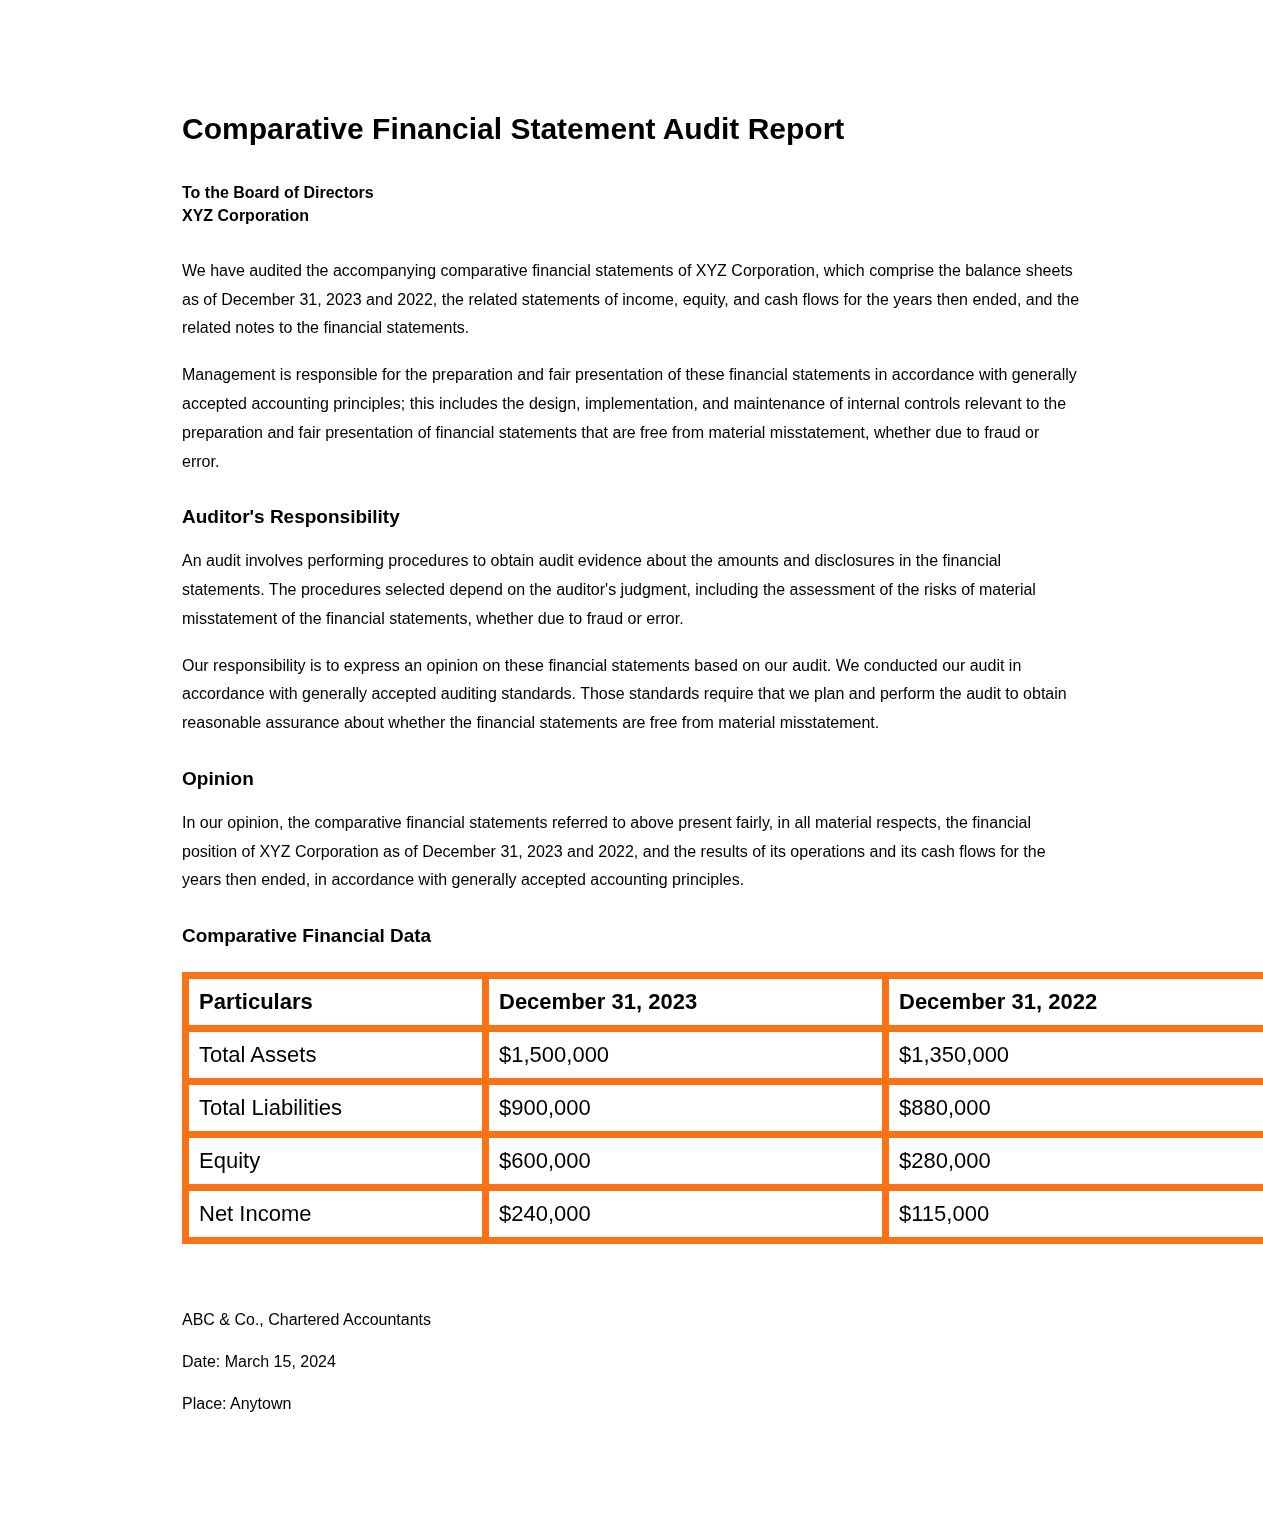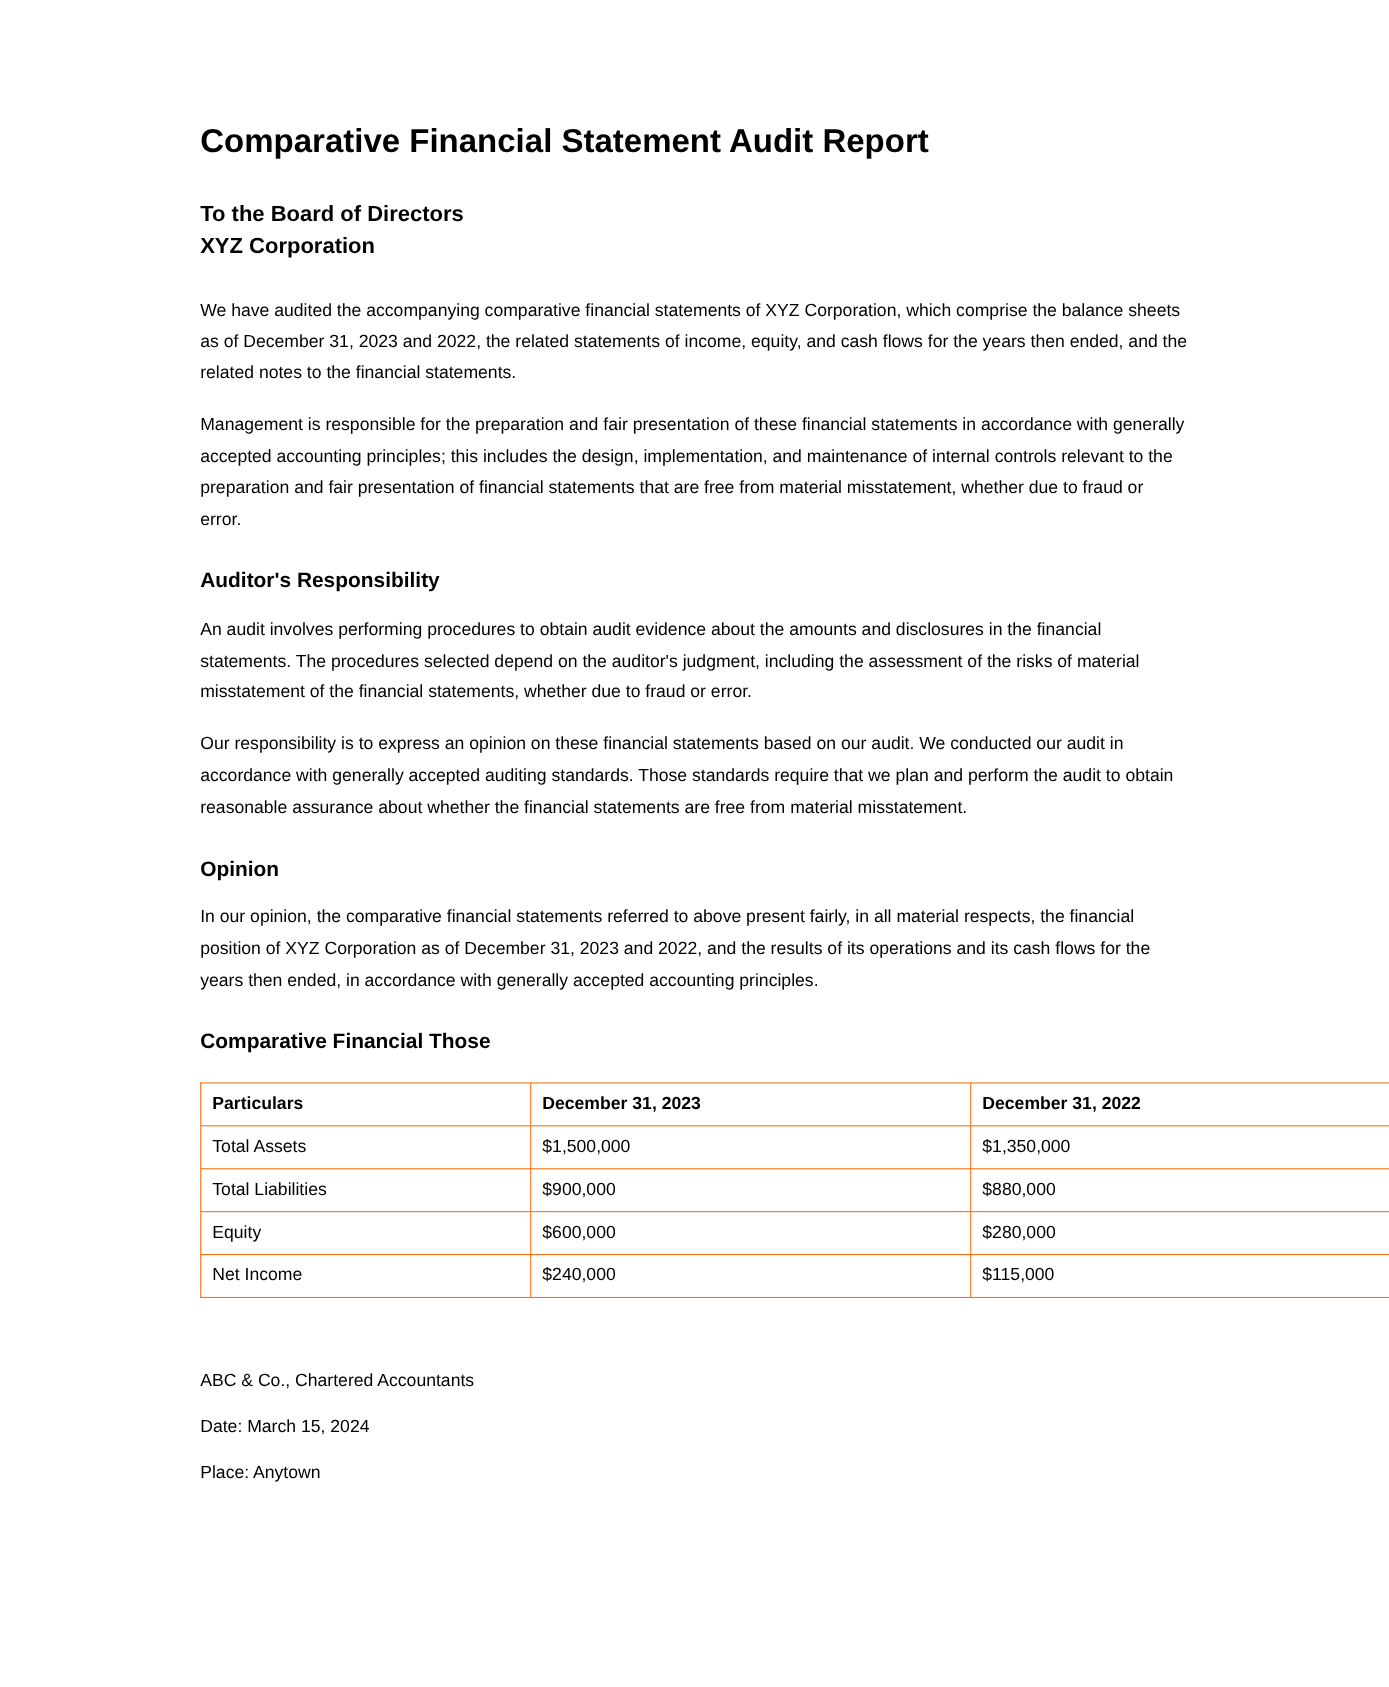--- a/index.html
+++ b/index.html
@@ -17,21 +17,21 @@
     padding: 112px 82px 60px 82px;
     background: #ffffff;
   }
   h1.doc-title {
     font-size: 30px;
     font-weight: bold;
     margin: 0 0 34px 0;
     line-height: 1.15;
   }
   h2.addressee {
-    font-size: 20px;
+    font-size: 16px;
     font-weight: bold;
     line-height: 1.45;
     margin: 0 0 30px 0;
   }
   h3.section-heading {
     font-size: 19px;
     font-weight: bold;
     margin: 30px 0 18px 0;
     line-height: 1.2;
   }
@@ -41,23 +41,23 @@
     margin: 18px 0;
   }
   table.fin-table {
     border-collapse: collapse;
     width: 1100px;
     margin-top: 24px;
     table-layout: fixed;
   }
   table.fin-table th,
   table.fin-table td {
-    border: 1px solid #f97316;
+    border: 7px solid #f97316;
     padding: 10px 12px 10px 10px;
-    font-size: 16px;
+    font-size: 22px;
     text-align: left;
     vertical-align: middle;
     height: 39px;
   }
   table.fin-table th { font-weight: bold; }
   table.fin-table col.c1 { width: 300px; }
   table.fin-table col.c2 { width: 400px; }
   table.fin-table col.c3 { width: 400px; }
   .signature-block { margin-top: 66px; }
   .signature-block p {
@@ -83,21 +83,21 @@
 
   <p class="body-text">Management is responsible for the preparation and fair presentation of these financial statements in accordance with generally accepted accounting principles; this includes the design, implementation, and maintenance of internal controls relevant to the preparation and fair presentation of financial statements that are free from material misstatement, whether due to fraud or error.</p>
 
   <h3 class="section-heading">Auditor's Responsibility</h3>
   <p class="body-text">An audit involves performing procedures to obtain audit evidence about the amounts and disclosures in the financial statements. The procedures selected depend on the auditor's judgment, including the assessment of the risks of material misstatement of the financial statements, whether due to fraud or error.</p>
   <p class="body-text">Our responsibility is to express an opinion on these financial statements based on our audit. We conducted our audit in accordance with generally accepted auditing standards. Those standards require that we plan and perform the audit to obtain reasonable assurance about whether the financial statements are free from material misstatement.</p>
 
   <h3 class="section-heading">Opinion</h3>
   <p class="body-text">In our opinion, the comparative financial statements referred to above present fairly, in all material respects, the financial position of XYZ Corporation as of December 31, 2023 and 2022, and the results of its operations and its cash flows for the years then ended, in accordance with generally accepted accounting principles.</p>
 
-  <h3 class="section-heading">Comparative Financial Those</h3>
+  <h3 class="section-heading">Comparative Financial Data</h3>
 
   <table class="fin-table">
     <colgroup>
         <col class="c1">
         <col class="c2">
         <col class="c3">
       </colgroup>
     <thead>
       <tr>
         <th>Particulars</th>

